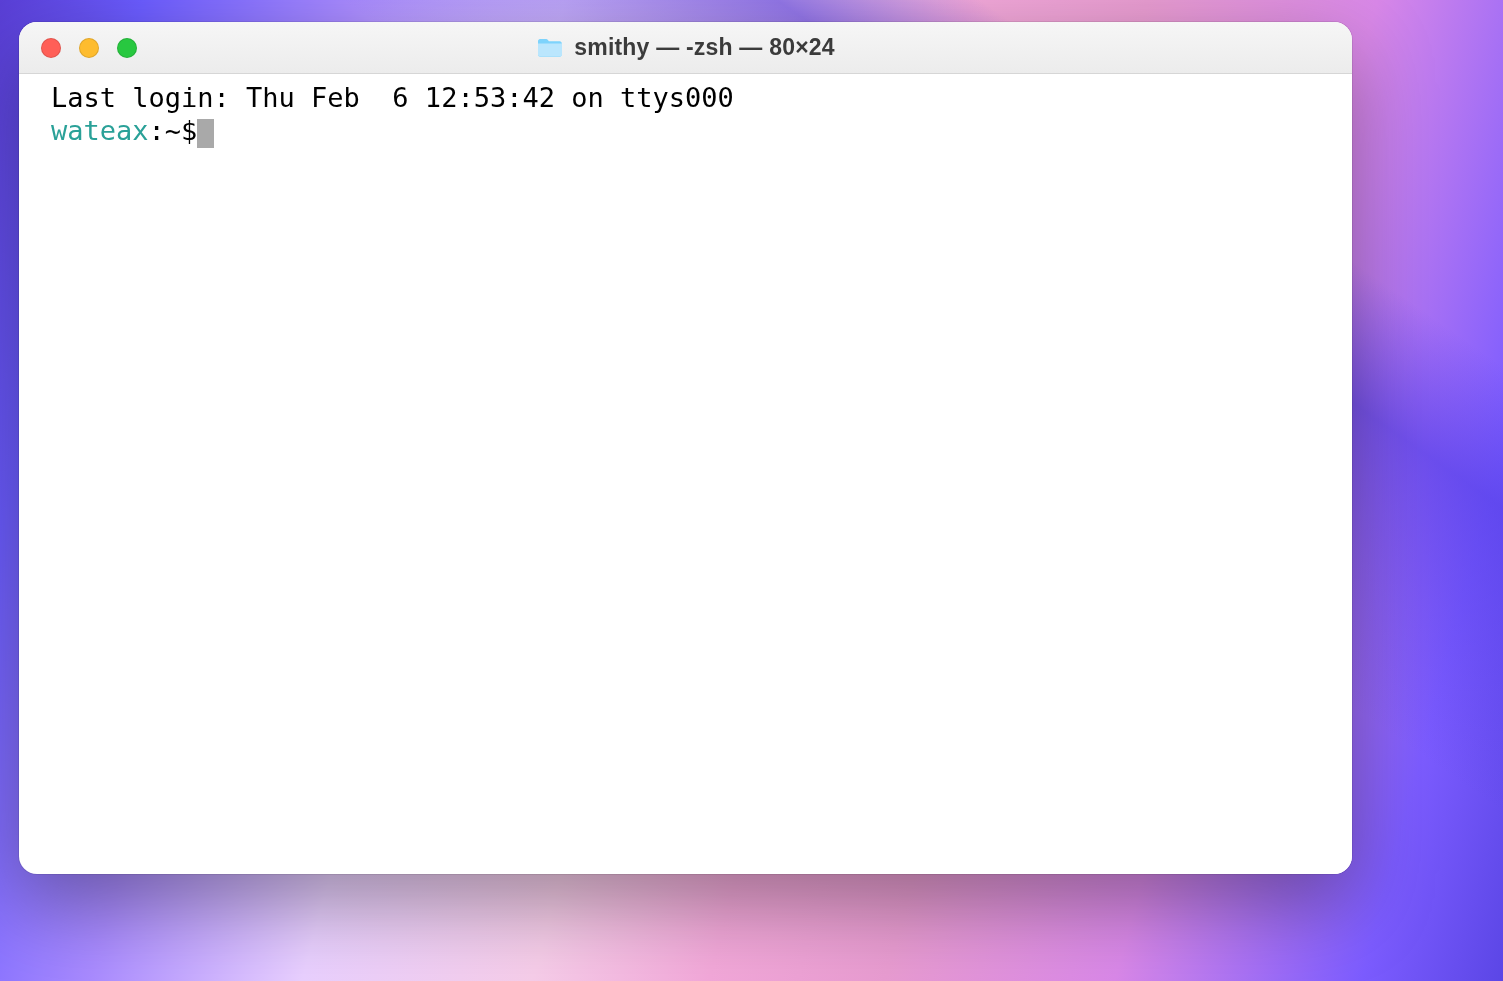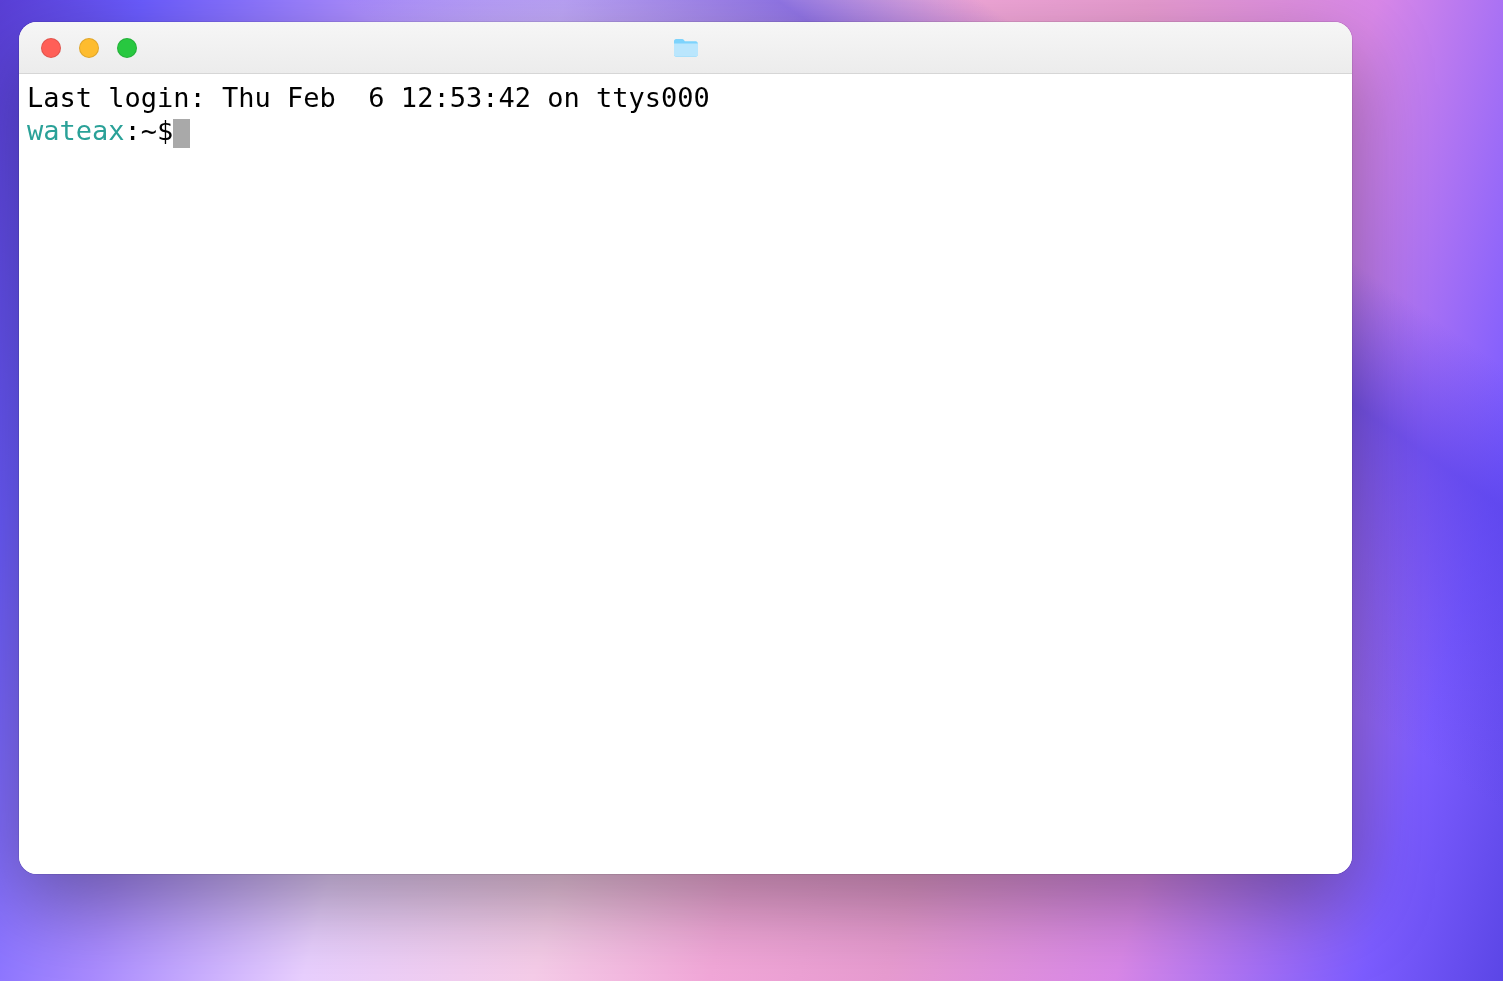--- a/index.html
+++ b/index.html
@@ -120,20 +120,21 @@
     .terminal-body {
       flex: 1 1 auto;
       background: #ffffff;
       padding: 8px 6px 6px 8px;
       font-family: "SF Mono", ui-monospace, Menlo, Monaco, Consolas, monospace;
       font-size: 27px;
       line-height: 1.22;
       color: #000000;
       white-space: pre;
       overflow: hidden;
+      margin-left: 24px;
     }
 
     .prompt-user {
       color: #2aa198;
     }
 
     .prompt-tail {
       color: #000000;
     }
 
@@ -157,19 +158,20 @@
     <div class="traffic-lights">
       <div class="tl tl-close"></div>
       <div class="tl tl-min"></div>
       <div class="tl tl-zoom"></div>
     </div>
     <div class="title-center">
       <svg class="folder-icon" viewBox="0 0 28 22">
         <path d="M2 4.2c0-1.2.9-2.2 2-2.2h6.2c.7 0 1.3.3 1.7.9l1 1.3h10.9c1.1 0 2 1 2 2.2v11.2c0 1.2-.9 2.2-2 2.2H4c-1.1 0-2-1-2-2.2V4.2z" fill="#7dd3fc"></path>
         <path d="M2 6.6h24v10.8c0 1.2-.9 2.2-2 2.2H4c-1.1 0-2-1-2-2.2V6.6z" fill="#bae6fd"></path>
       </svg>
+      <span class="title-text">smithy — -zsh — 80×24</span>
     </div>
   </div>
 
   <div class="terminal-body"><span>Last login: Thu Feb  6 12:53:42 on ttys000</span>
 <span class="prompt-user">wateax</span><span class="prompt-tail">:~$</span><span class="cursor-block"></span></div>
 
 </div>
 
 </body></html>

